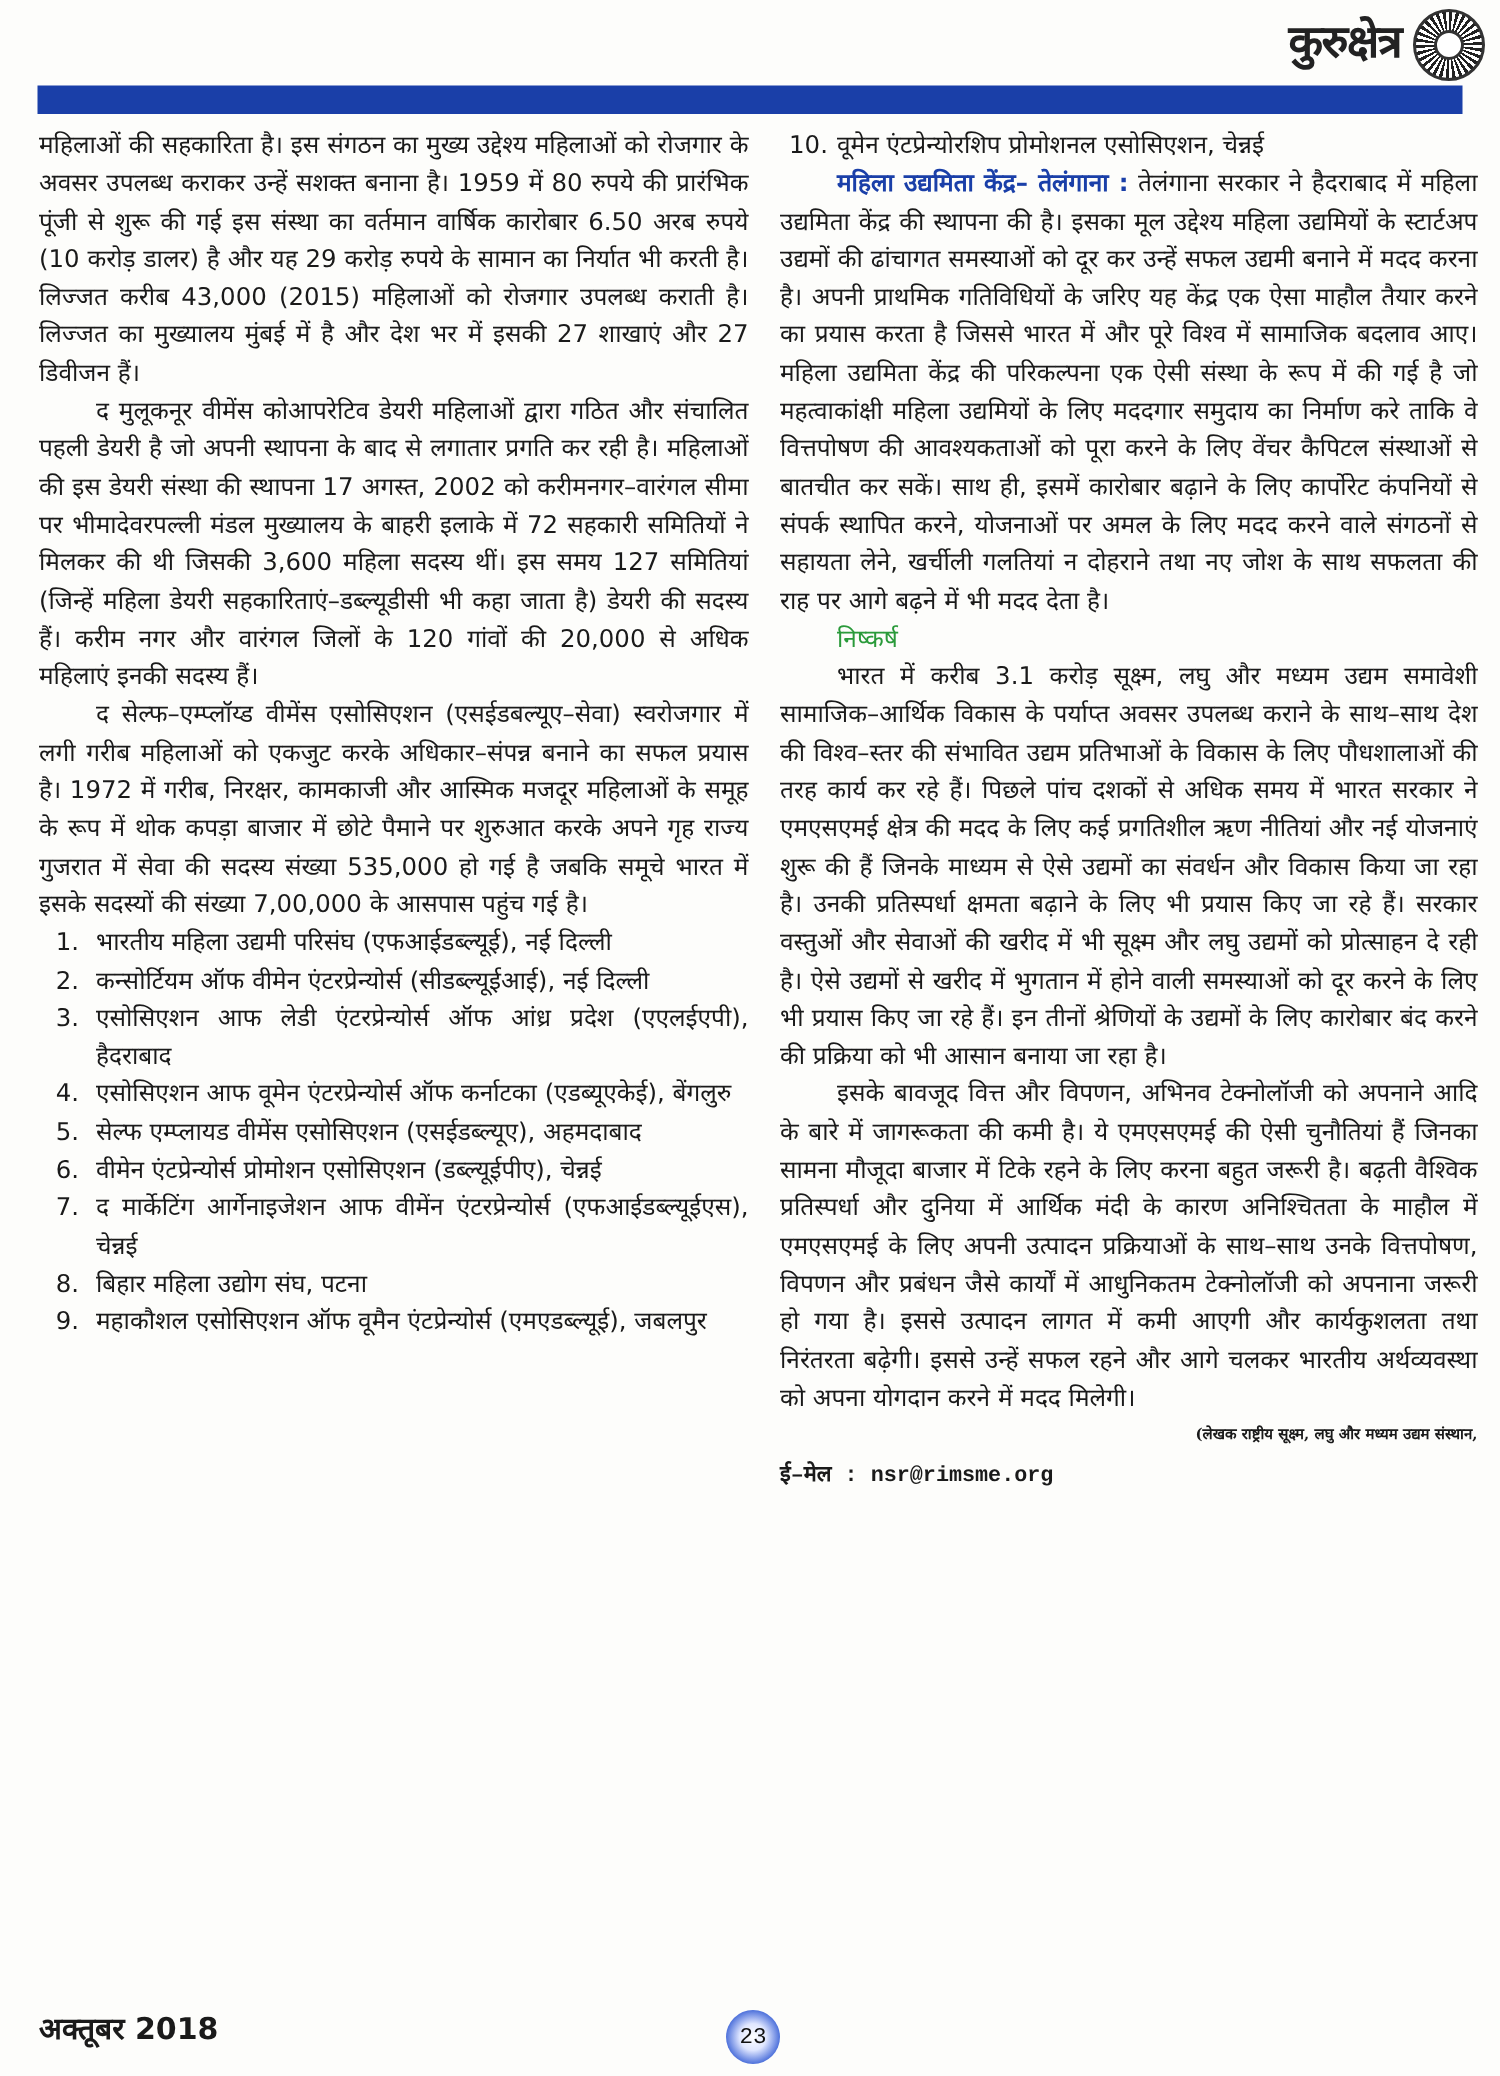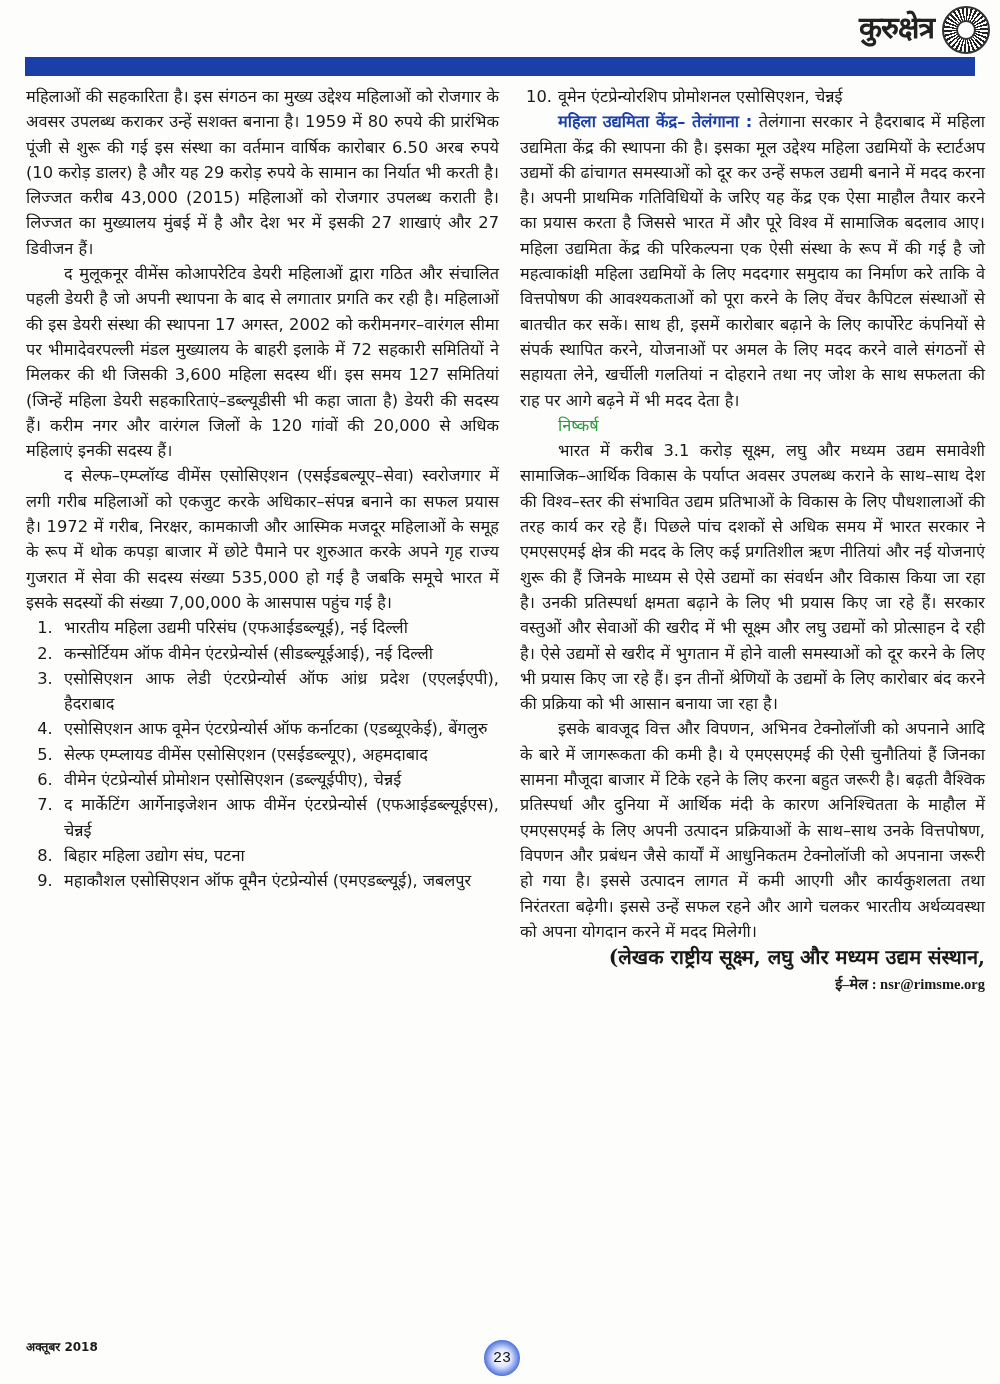--- a/index.html
+++ b/index.html
@@ -17,23 +17,23 @@
   .col-left { left: 26px; width: 473px; }
   .col-right { left: 520px; width: 465px; }
   p { margin: 0; }
   .indent { text-indent: 38px; }
   .head-blue { color: #1a3fa8; font-weight: bold; }
   .head-green { color: #2a9a3a; font-weight: normal; padding-left: 38px; }
   ol { list-style: none; margin: 0; padding: 0; }
   li { display: flex; }
   .num { width: 38px; flex-shrink: 0; text-align: center; }
   .item-text { flex: 1; }
-  .byline { text-align: right; font-weight: bold; font-family: "DejaVu Serif", serif; font-size: 20px; line-height: 22px; margin-top: 2px; }
-  .email { text-align: right; font-weight: bold; font-family: Liberation Serif, serif; font-size: 14.5px; margin-top: 4px; }
-  .footer-date { position: absolute; left: 26px; top: 1338px; font-weight: bold; font-size: 12px; }
+  .byline { text-align: right; font-weight: bold; font-family: "DejaVu Serif", serif; font-size: 10px; line-height: 22px; margin-top: 2px; }
+  .email { font-weight: bold; font-family: Liberation Mono, monospace; font-size: 14.5px; margin-top: 4px; }
+  .footer-date { position: absolute; left: 26px; top: 1338px; font-weight: bold; font-size: 20px; }
   .page-num { position: absolute; left: 484px; top: 1340px; width: 36px; height: 36px; border-radius: 50%;
     background: radial-gradient(circle, #fff 0%, #dfe6ff 35%, #3b62d6 75%, #1a3fa8 100%);
     display: flex; align-items: center; justify-content: center; font-family: Liberation Mono, monospace; font-size: 15px; color: #111; }
 </style>
 </head>
 <body>
 
 <div class="masthead">
   <span class="mag-title">कुरुक्षेत्र</span>
   <span class="emblem"></span>

